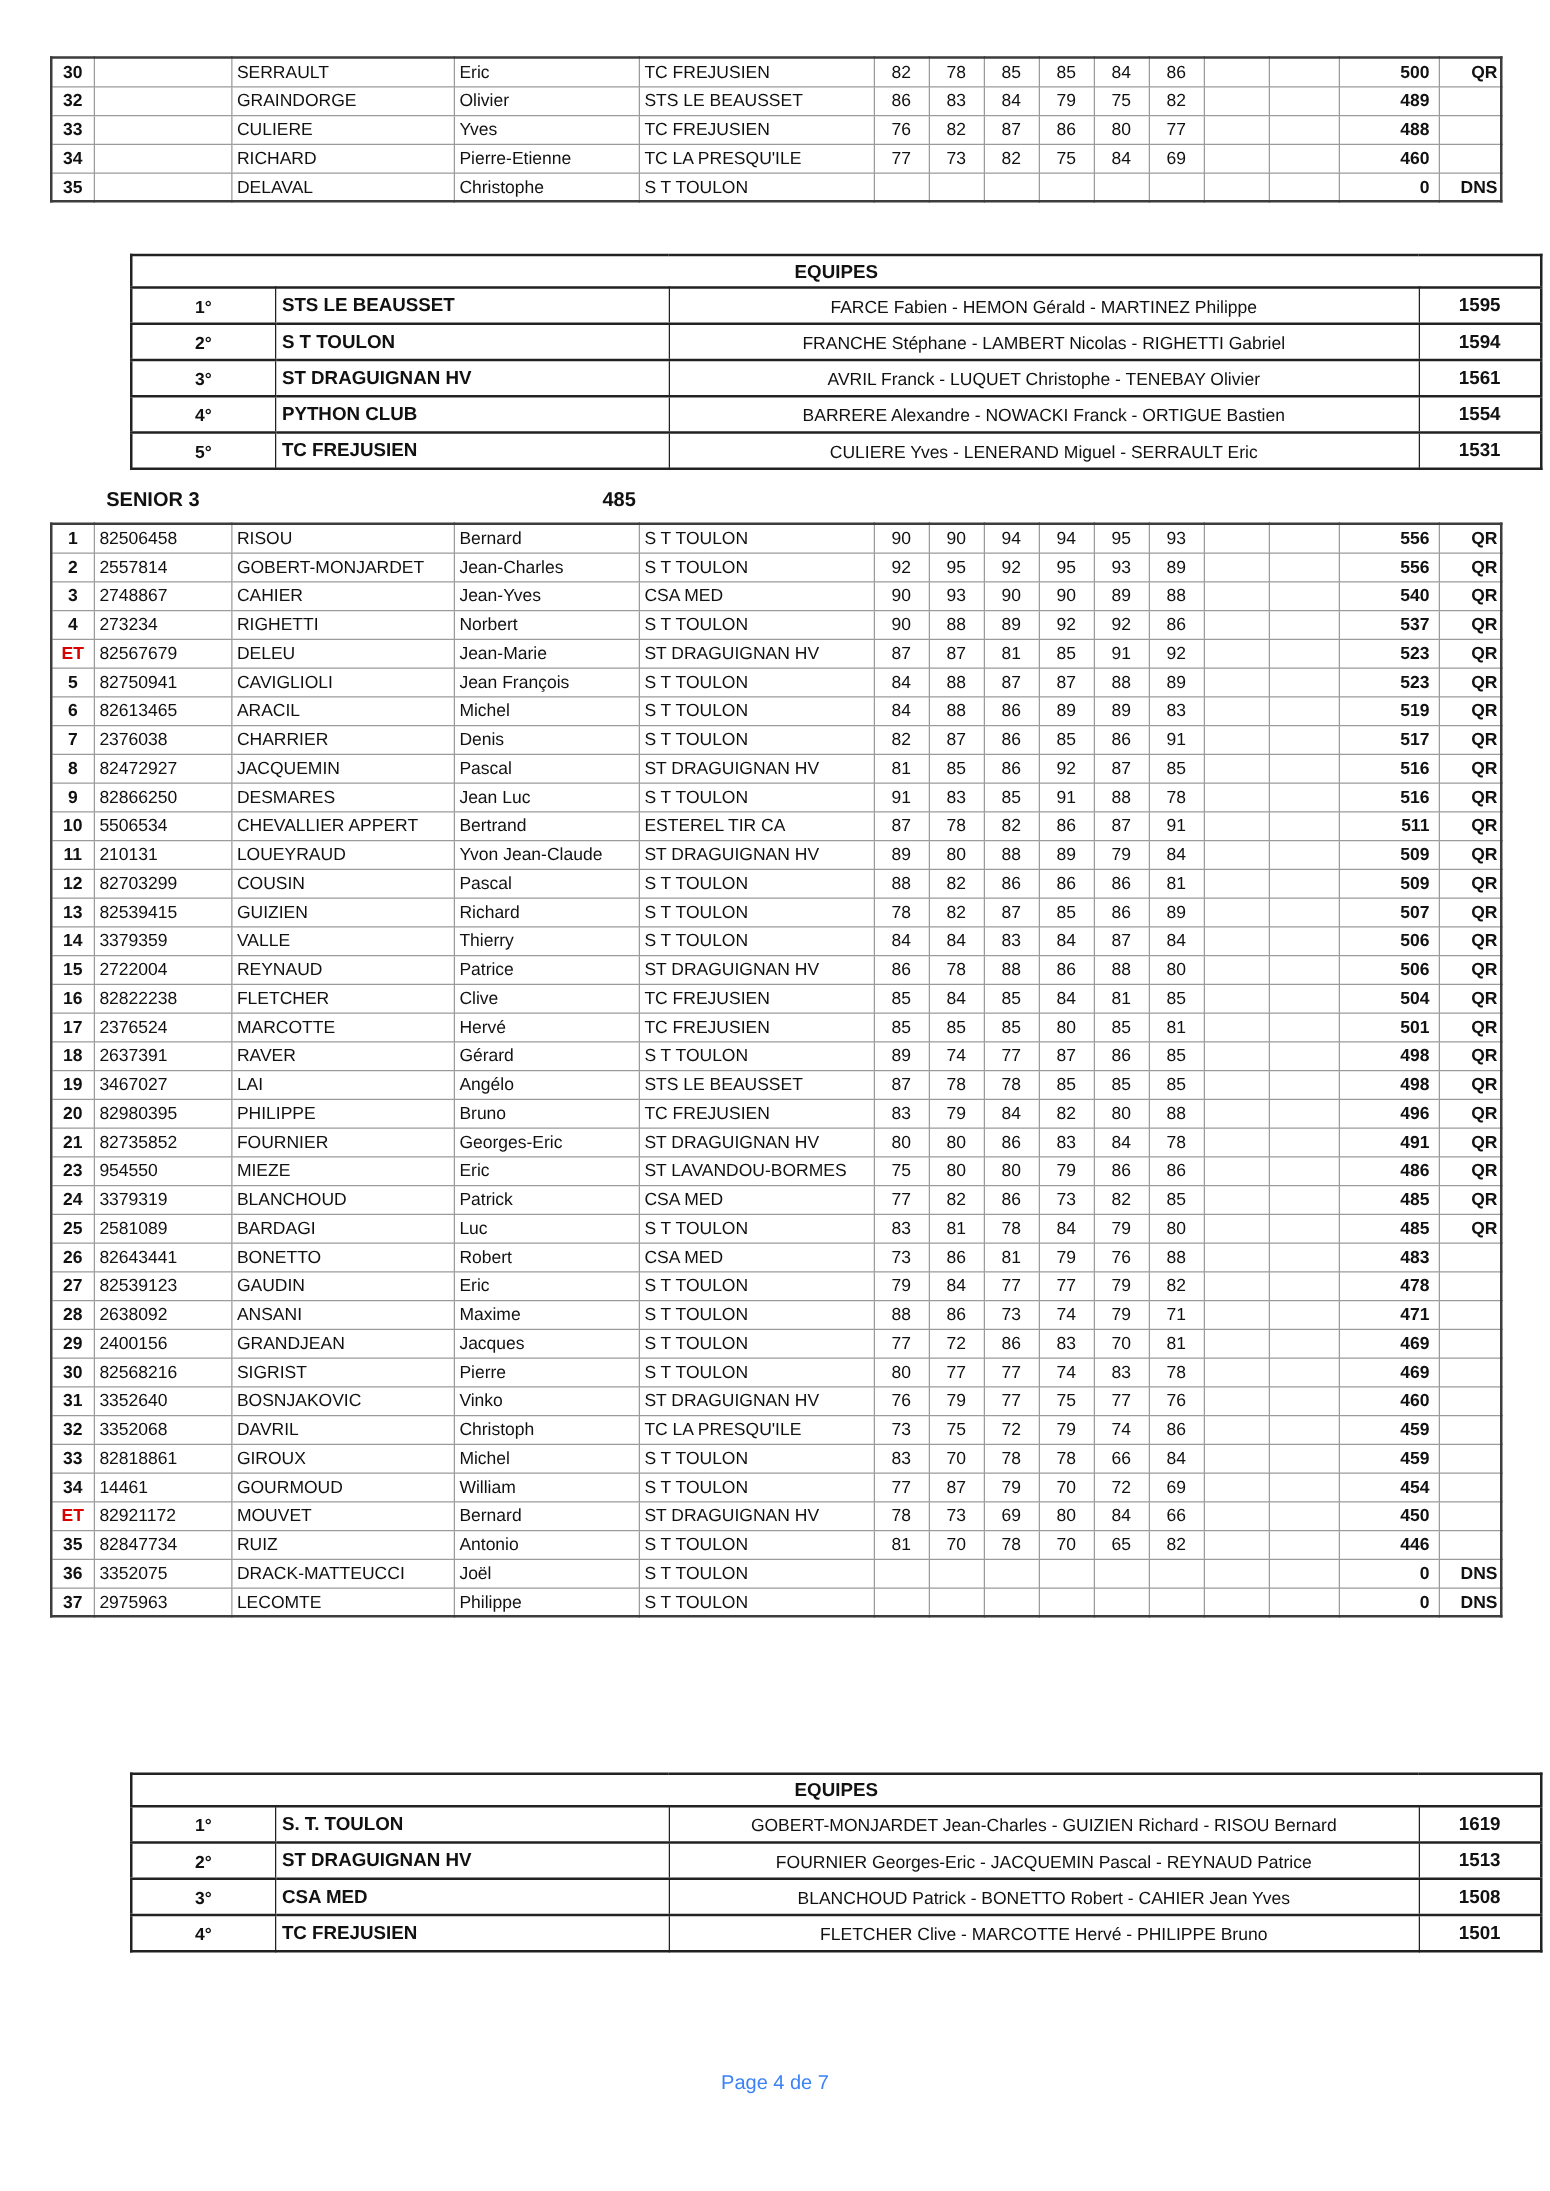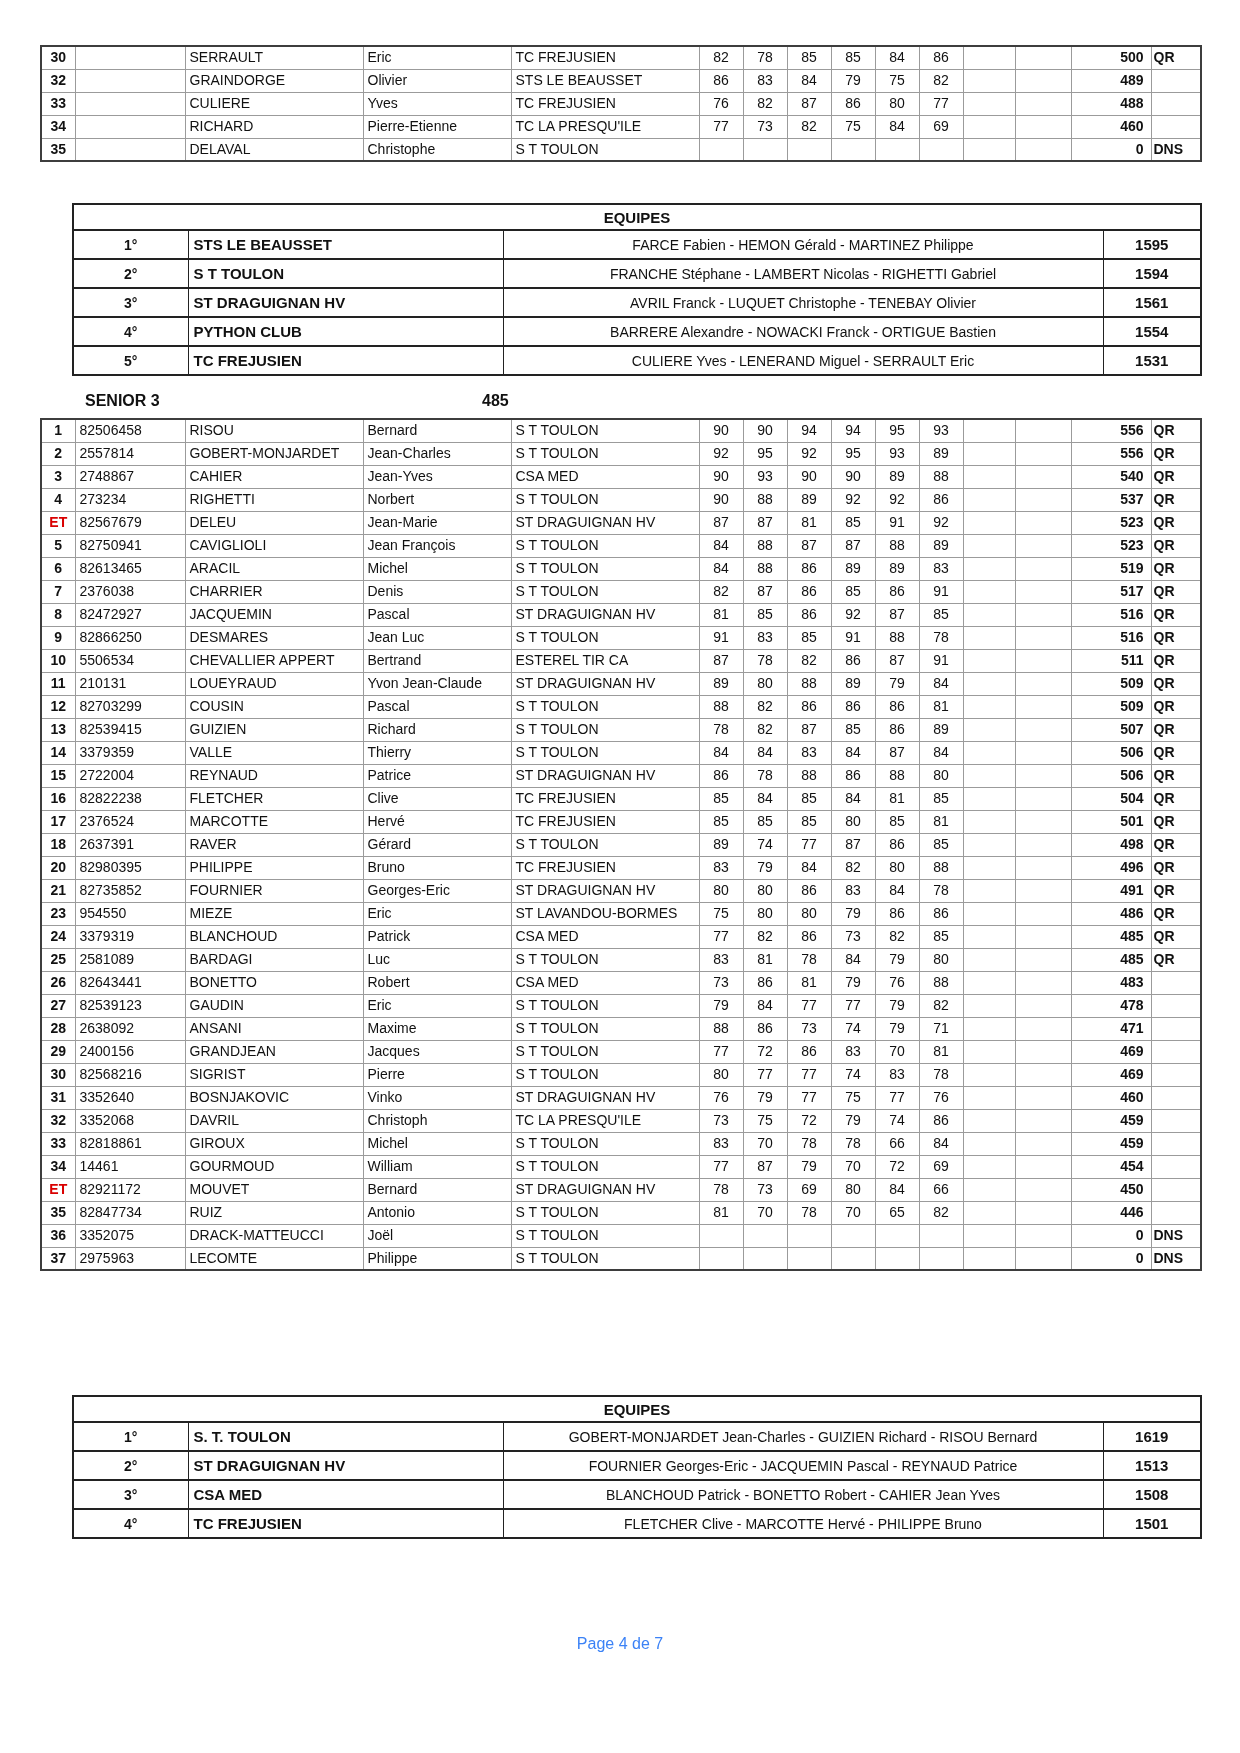--- a/index.html
+++ b/index.html
@@ -22,24 +22,24 @@
     overflow: hidden; white-space: nowrap;
   }
   .results.top { margin-top: 45px; }
   .results.big { margin-top: 4px; }
   td.rank { font-weight: bold; text-align: center; padding: 0 2px; }
   td.rank.et { color: #d90000; }
   td.lic  { text-align: left; }
   td.txt  { text-align: left; }
   td.sc   { text-align: center; padding: 0 2px; }
   td.tot  { text-align: right; font-weight: bold; padding-right: 7px; }
-  td.flag { text-align: left; font-weight: bold; padding: 0 2px; }
+  td.flag { text-align: right; font-weight: bold; padding: 0 2px; }
 
   
-  .teams { width: 1128px; margin-left: 72px; border: 2px solid #222222; }
+  .teams { width: 1128px; margin-left: 104px; border: 2px solid #222222; }
   .teams.first  { margin-top: 41px; }
   .teams.second { margin-top: 124px; }
   .teams th {
     border: 1px solid #222; border-bottom: 2px solid #222;
     height: 26px; font-size: 15px; font-weight: bold; text-align: center;
   }
   .teams td {
     border: 1px solid #222; border-top: 2px solid #222;
     height: 29px; font-size: 14px; overflow: hidden; white-space: nowrap;
   }
@@ -583,20 +583,37 @@
           <td class="sc">77</td>
           <td class="sc">87</td>
           <td class="sc">86</td>
           <td class="sc">85</td>
           <td class="sc"></td>
           <td class="sc"></td>
           <td class="tot">498</td>
           <td class="flag">QR</td>
         </tr>
 
+        <tr>
+          <td class="rank">19</td>
+          <td class="lic">3467027</td>
+          <td class="txt">LAI</td>
+          <td class="txt">Angélo</td>
+          <td class="txt">STS LE BEAUSSET</td>
+          <td class="sc">87</td>
+          <td class="sc">78</td>
+          <td class="sc">78</td>
+          <td class="sc">85</td>
+          <td class="sc">85</td>
+          <td class="sc">85</td>
+          <td class="sc"></td>
+          <td class="sc"></td>
+          <td class="tot">498</td>
+          <td class="flag">QR</td>
+        </tr>
 
         <tr>
           <td class="rank">20</td>
           <td class="lic">82980395</td>
           <td class="txt">PHILIPPE</td>
           <td class="txt">Bruno</td>
           <td class="txt">TC FREJUSIEN</td>
           <td class="sc">83</td>
           <td class="sc">79</td>
           <td class="sc">84</td>

